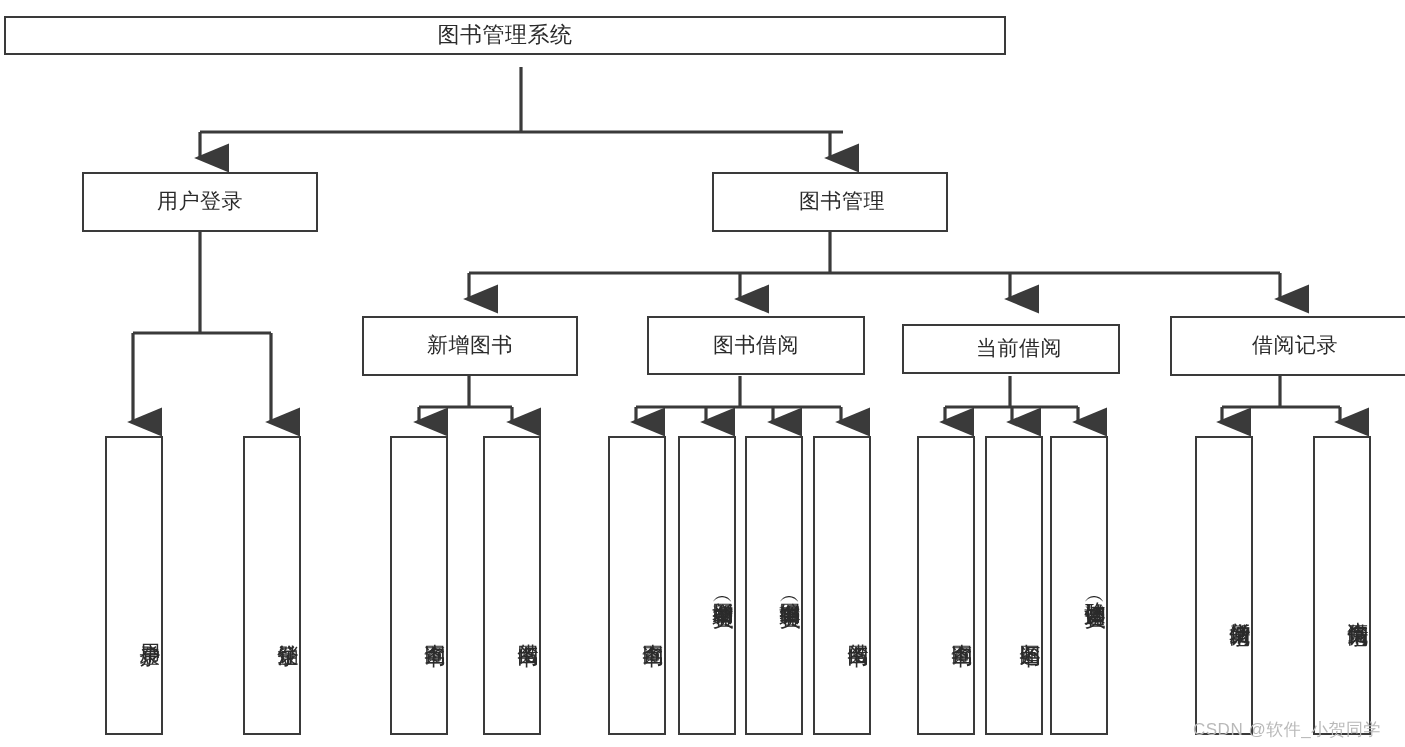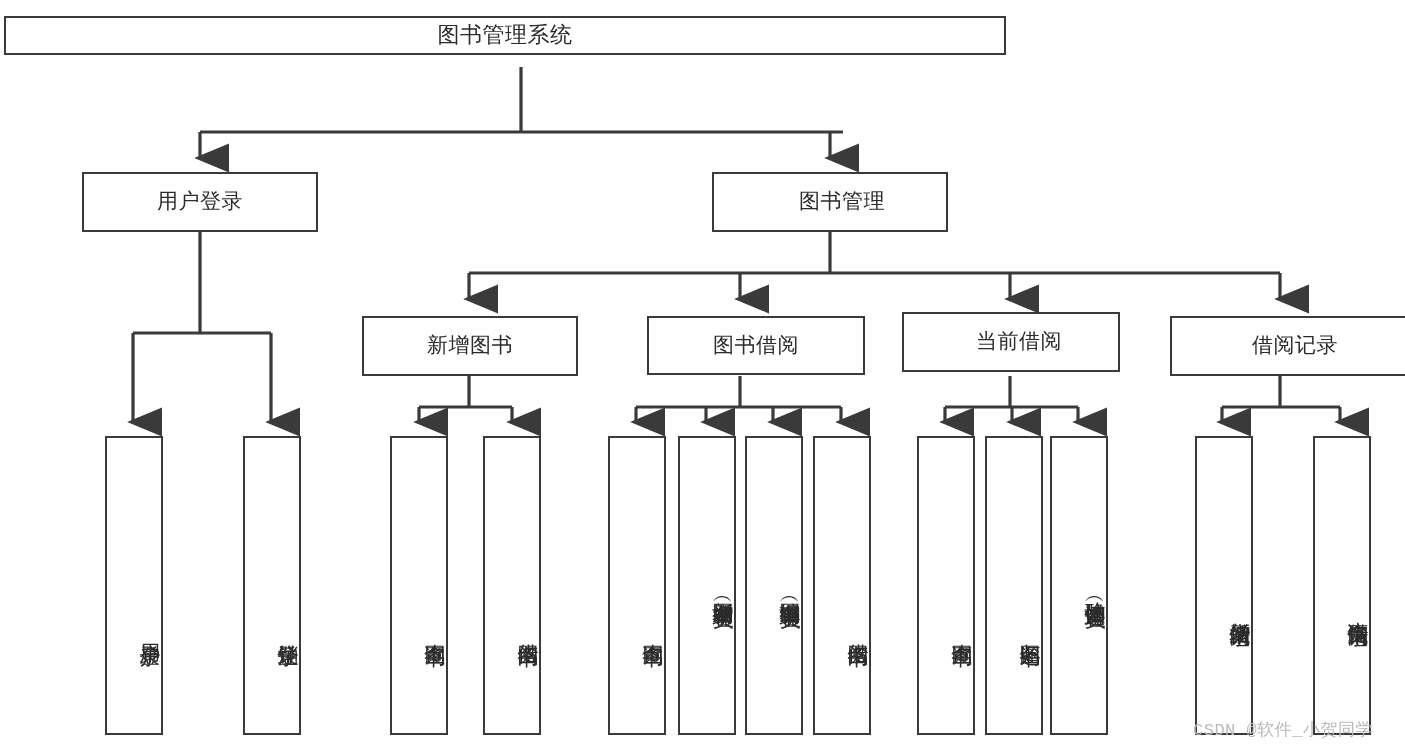--- a/index.html
+++ b/index.html
@@ -58,21 +58,21 @@
   }
   .node.vert.tall {
     padding-top: 4px;
   }
   .watermark {
     position: absolute;
     font-size: 17px;
     color: #b9b9b9;
     white-space: nowrap;
     letter-spacing: 0.5px;
-    font-family: Liberation Mono, monospace;
+    font-family: Liberation Sans, sans-serif;
   }
 </style>
 </head>
 <body>
 
 <div id="canvas">
 
   <svg id="edges" viewBox="0 0 1405 747" width="1405" height="747">
     <defs>
       <marker id="arrow" viewBox="0 0 12 12" refX="6" refY="10" markerWidth="11" markerHeight="11" orient="auto-start-reverse">
@@ -136,21 +136,21 @@
   <div class="node horiz" style="left:712px; top:172px; width:236px; height:60px;padding-left:24px;">
     <span>图书管理</span>
   </div>
 
   <div class="node horiz" style="left:362px; top:316px; width:216px; height:60px;">
     <span>新增图书</span>
   </div>
   <div class="node horiz" style="left:647px; top:316px; width:218px; height:59px;">
     <span>图书借阅</span>
   </div>
-  <div class="node horiz" style="left:902px; top:312px; width:218px; height:60px;padding-left:16px;">
+  <div class="node horiz" style="left:902px; top:324px; width:218px; height:50px;padding-left:16px;">
     <span>当前借阅</span>
   </div>
   <div class="node horiz" style="left:1170px; top:316px; width:250px; height:60px;">
     <span>借阅记录</span>
   </div>
 
   <div class="node vert" style="left:105px; top:436px; width:58px; height:299px; padding-top:86px;">
     <span>用户登录</span>
   </div>
   <div class="node vert" style="left:243px; top:436px; width:58px; height:299px; padding-top:86px;">

